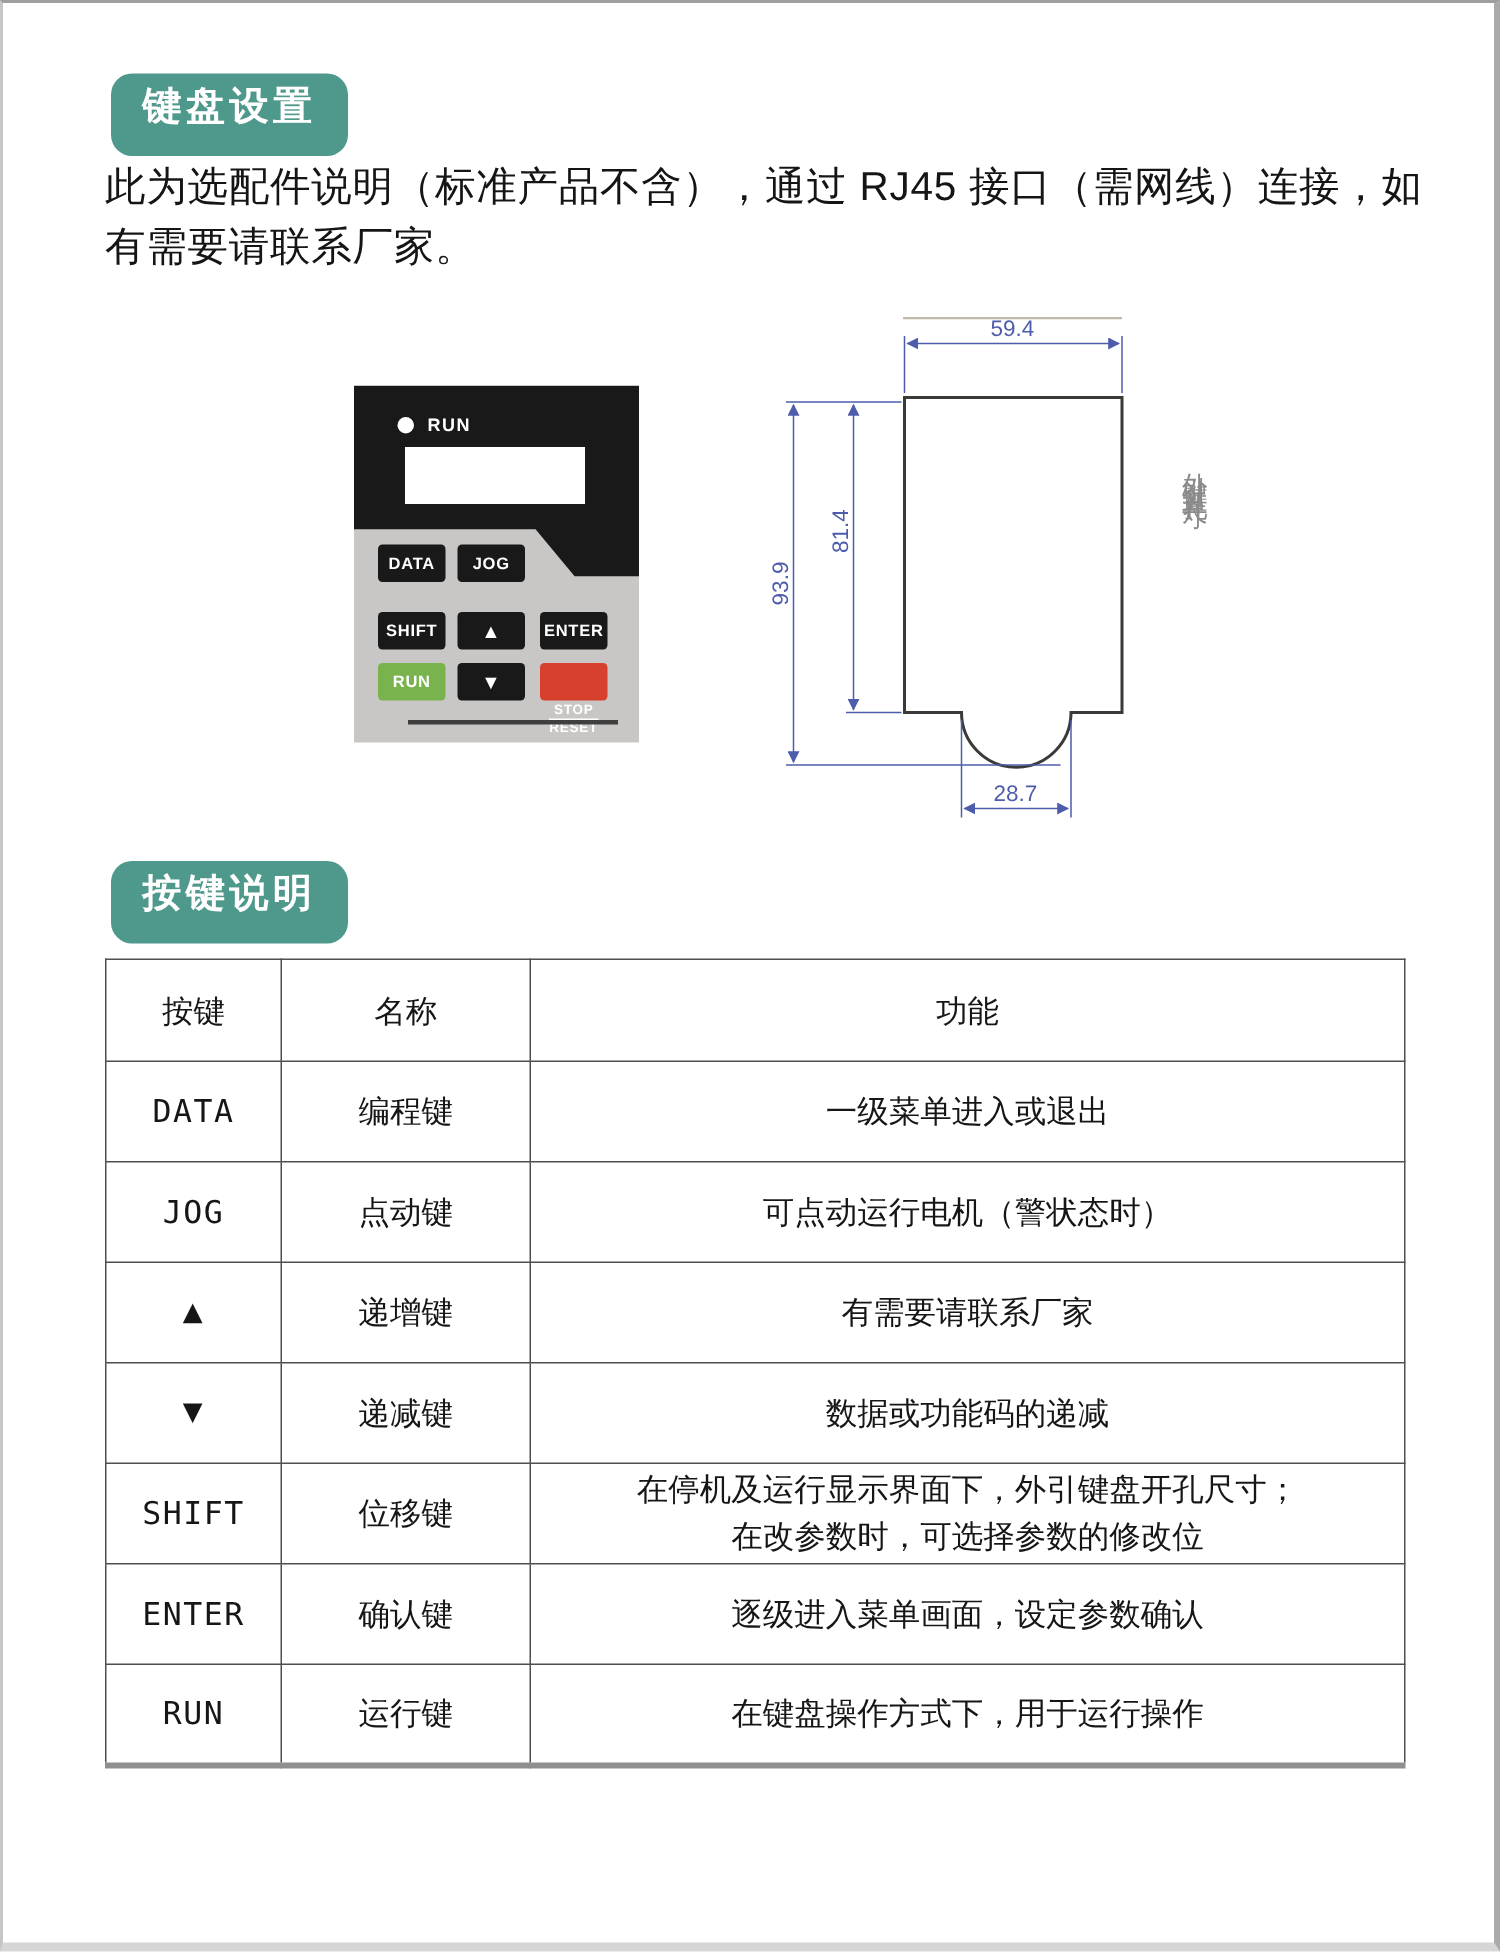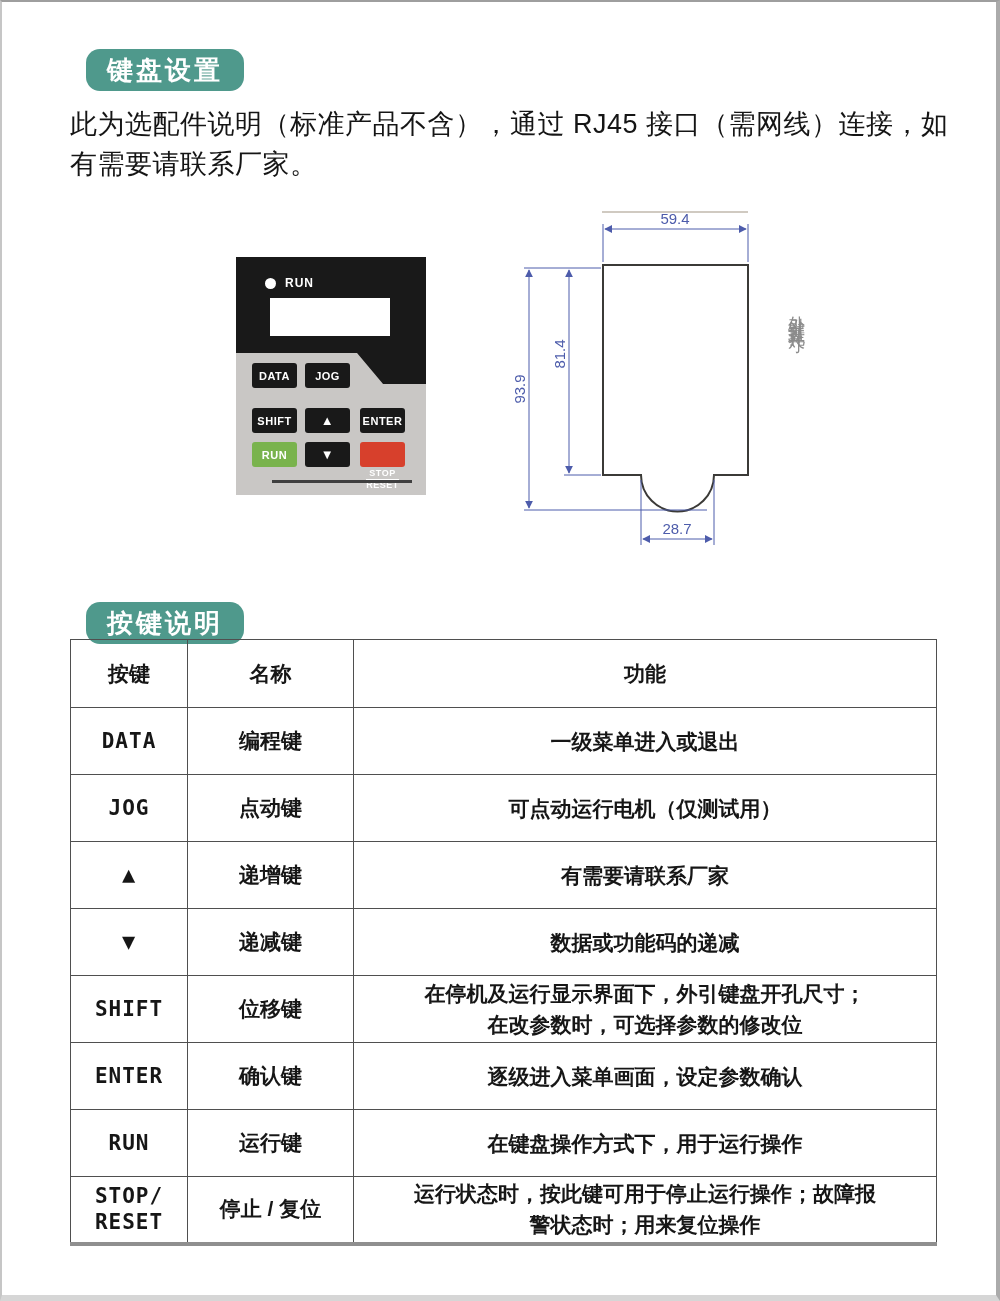--- a/index.html
+++ b/index.html
@@ -5,27 +5,27 @@
   html,body { margin:0; padding:0; background:#eee; }
   body { font-family:"Liberation Sans","DejaVu Sans",sans-serif; }
   .page {
     position:relative; width:1000px; height:1301px; margin:0 auto;
     background:#fff; box-sizing:border-box;
     border-top:2px solid #9e9e9e; border-right:4px solid #ababab;
     border-left:2px solid #c6c6c6; border-bottom:6px solid #d6d6d6;
     overflow:hidden;
   }
   .badge {
-    position:absolute; left:84px; height:42px; line-height:42px;
+    position:absolute; left:72px; height:55px; line-height:42px;
     padding:0 21px; border-radius:14px;
     background:var(--teal,#4f998c); color:#fff;
     font-size:26px; font-weight:bold; letter-spacing:3px;
   }
   .badge.first { top:47px; }
-  .badge.second { top:572px;margin-top:28px; }
+  .badge.second { top:572px; }
   .intro {
     position:absolute; left:68px; top:102px; width:880px;
     font-size:27px; line-height:40px; color:#151515;
     white-space:pre-line; letter-spacing:0.5px;
   }
   
   .kp { position:absolute; left:234px; top:255px; width:190px; height:238px; background:#c9c7c5; }
   .kp-black { position:absolute; left:0; top:0; width:100%; height:100%; background:#191919;
     clip-path:polygon(0 0,100% 0,100% 53.4%,77.4% 53.4%,63.7% 40.3%,0 40.3%); }
   .kp-led { position:absolute; left:29px; top:21px; width:11px; height:11px; border-radius:50%; background:#fff; }
@@ -53,21 +53,21 @@
     font-size:17px; letter-spacing:3px; color:var(--label-gray,#8b8b8b);
   }
   
   .keytable {
     position:absolute; left:68px; top:637px; width:867px;
     border-collapse:collapse; table-layout:fixed;
     color:#161616;
   }
   .keytable th, .keytable td {
     border:1px solid #4f4f4f; text-align:center; vertical-align:middle;
-    font-size:21px; font-weight:bold; padding:0 6px; box-sizing:border-box;
+    font-size:21px; font-weight:normal; padding:0 6px; box-sizing:border-box;
   }
   .keytable { border:1px solid #4f4f4f; border-bottom:4px solid #8f8f8f; }
   .keytable tr { height:67px; }
   .keytable tr.hdr { height:68px; }
   .col-key { width:117px; }
   .col-name { width:166px; }
   .keycell { font-family:"DejaVu Sans Mono","Liberation Mono",monospace; font-size:20px; letter-spacing:1px; white-space:pre-line; line-height:26px; }
   .keycell.tri { font-size:22px; }
   .funccell { white-space:pre-line; line-height:31px; }
 </style>
@@ -156,21 +156,21 @@
       <th>功能</th>
     </tr>
     <tr>
       <td class="keycell">DATA</td>
       <td>编程键</td>
       <td class="funccell">一级菜单进入或退出</td>
     </tr>
     <tr>
       <td class="keycell">JOG</td>
       <td>点动键</td>
-      <td class="funccell">可点动运行电机（仅测试用）</td>
+      <td class="funccell">可点动运行电机（警状态时）</td>
     </tr>
     <tr>
       <td class="keycell tri">▲</td>
       <td>递增键</td>
       <td class="funccell">有需要请联系厂家</td>
     </tr>
     <tr>
       <td class="keycell tri">▼</td>
       <td>递减键</td>
       <td class="funccell">数据或功能码的递减</td>
@@ -184,23 +184,16 @@
     <tr>
       <td class="keycell">ENTER</td>
       <td>确认键</td>
       <td class="funccell">逐级进入菜单画面，设定参数确认</td>
     </tr>
     <tr>
       <td class="keycell">RUN</td>
       <td>运行键</td>
       <td class="funccell">在键盘操作方式下，用于运行操作</td>
     </tr>
-    <tr>
-      <td class="keycell">STOP/
-RESET</td>
-      <td>停止 / 复位</td>
-      <td class="funccell">运行状态时，按此键可用于停止运行操作；故障报
-警状态时；用来复位操作</td>
-    </tr>
   </tbody>
     </table>
 
 </div>
 
 </body></html>

